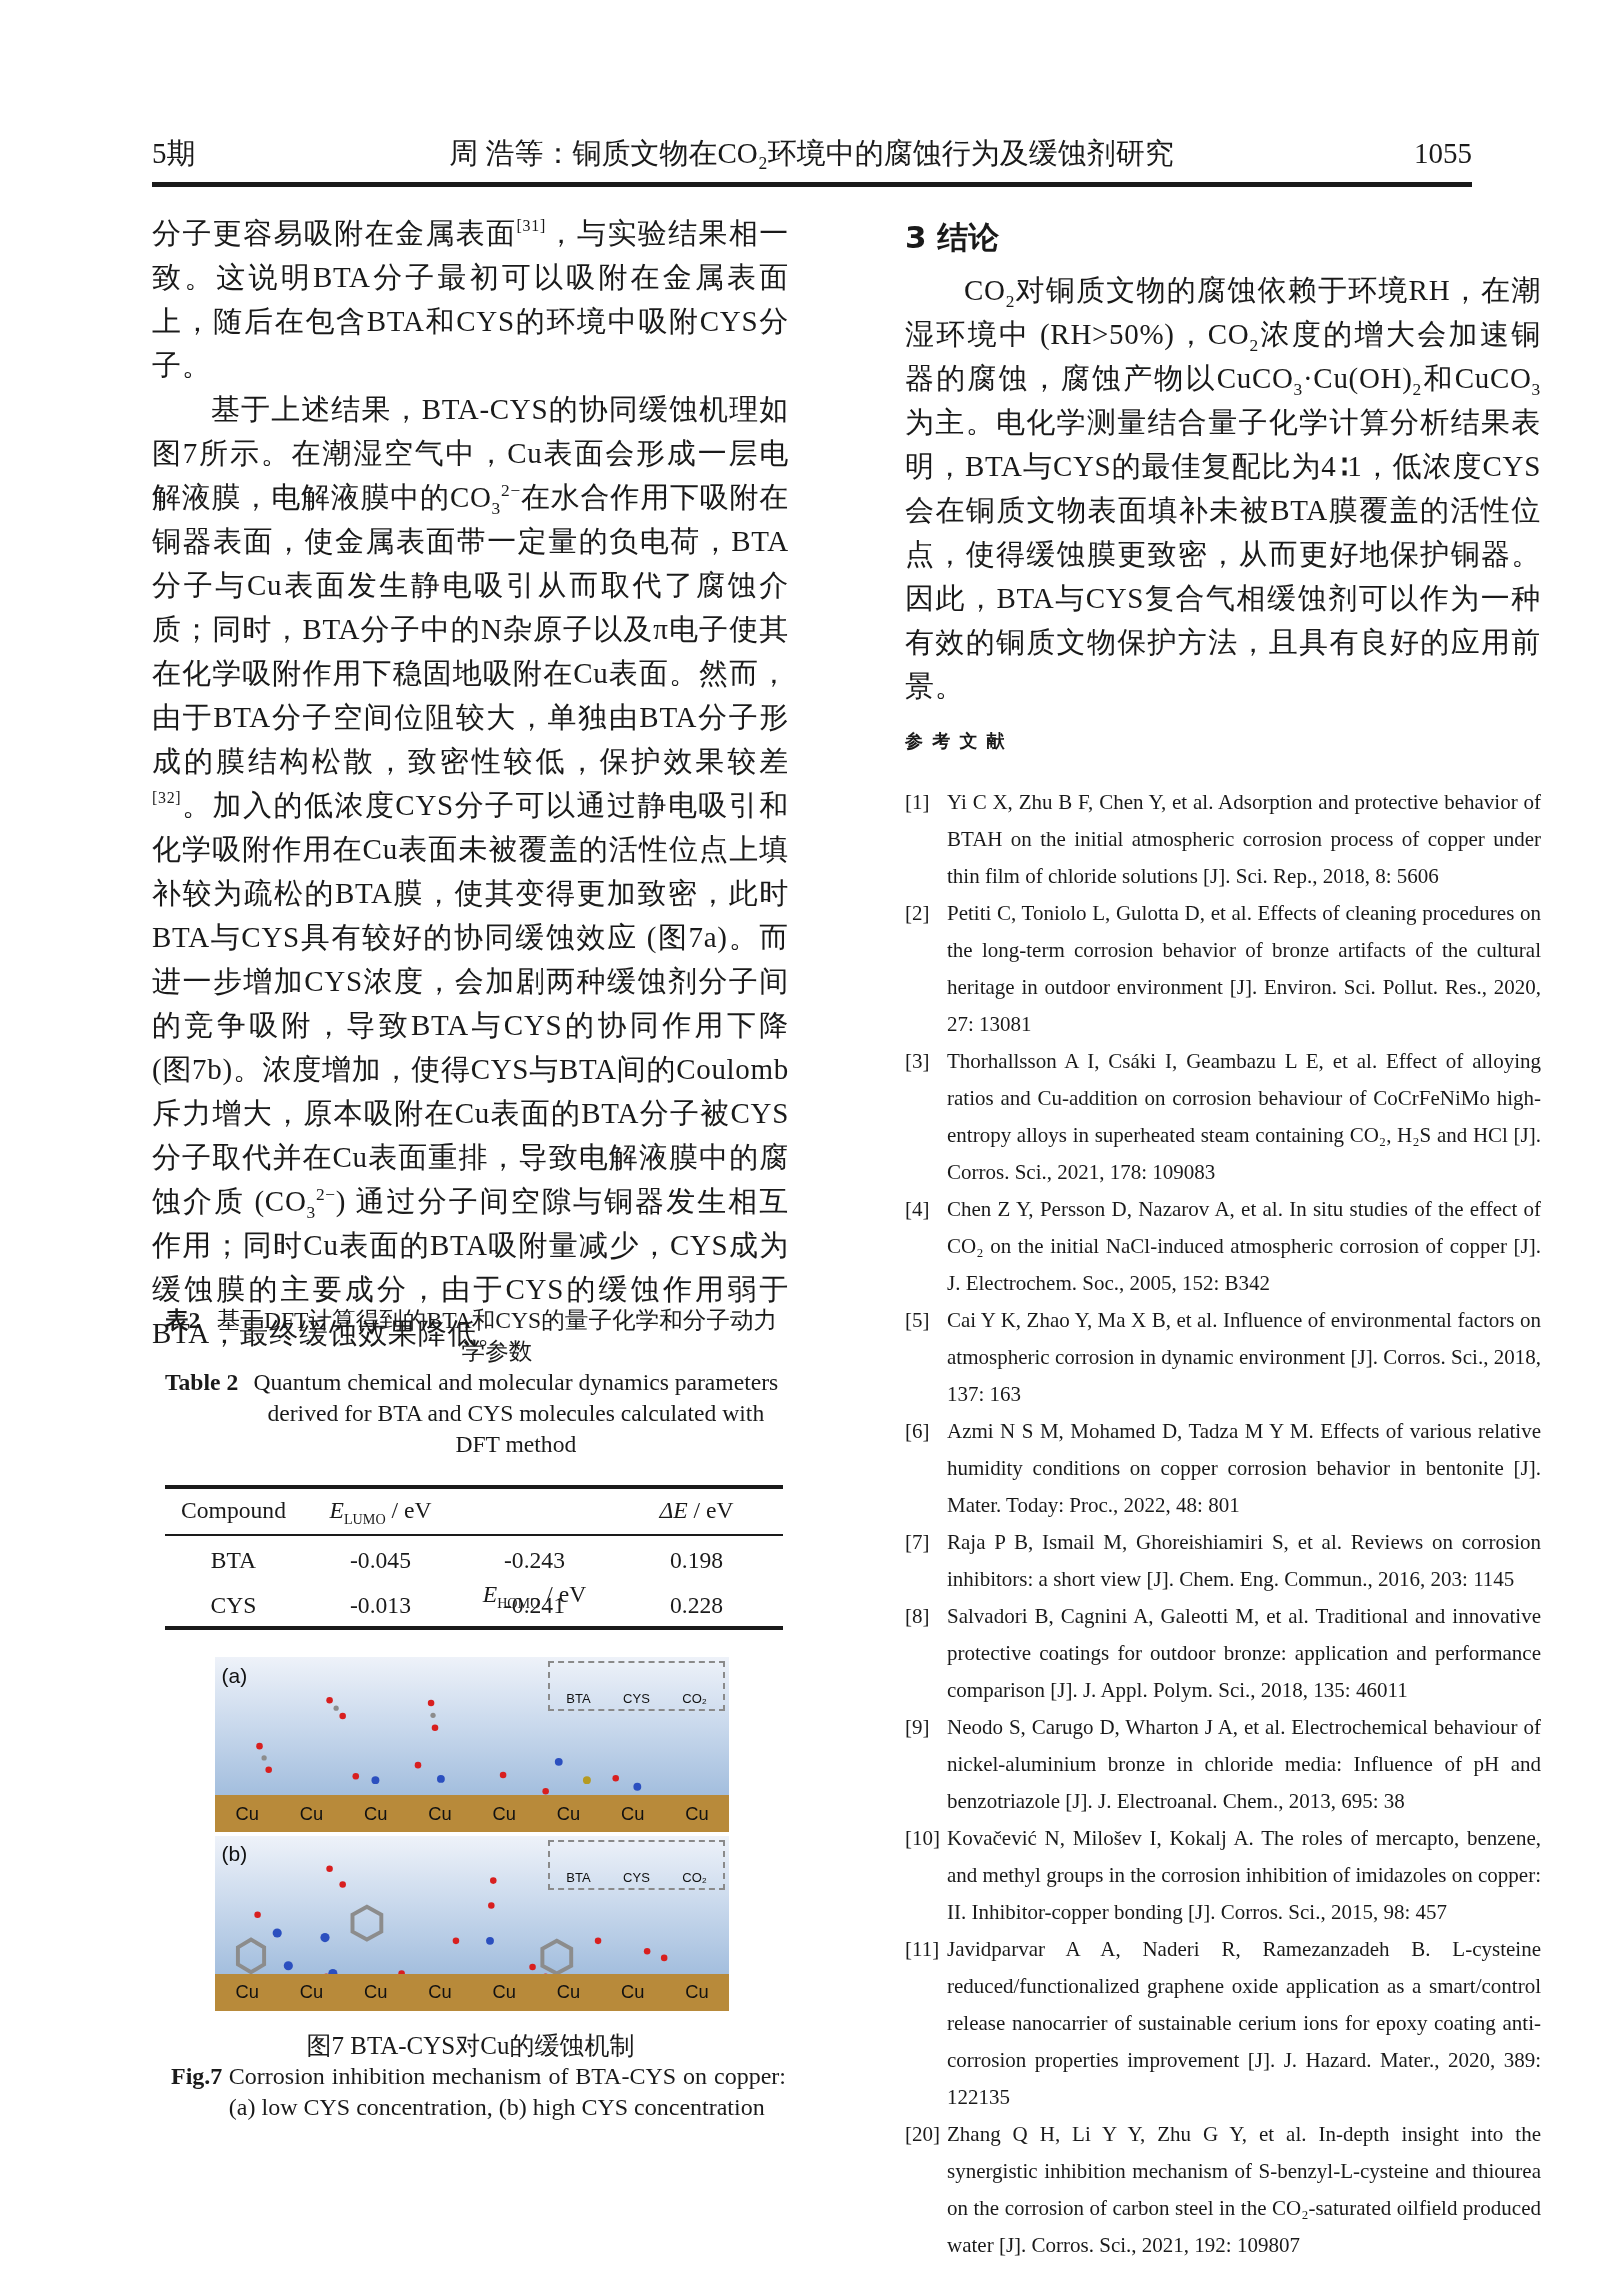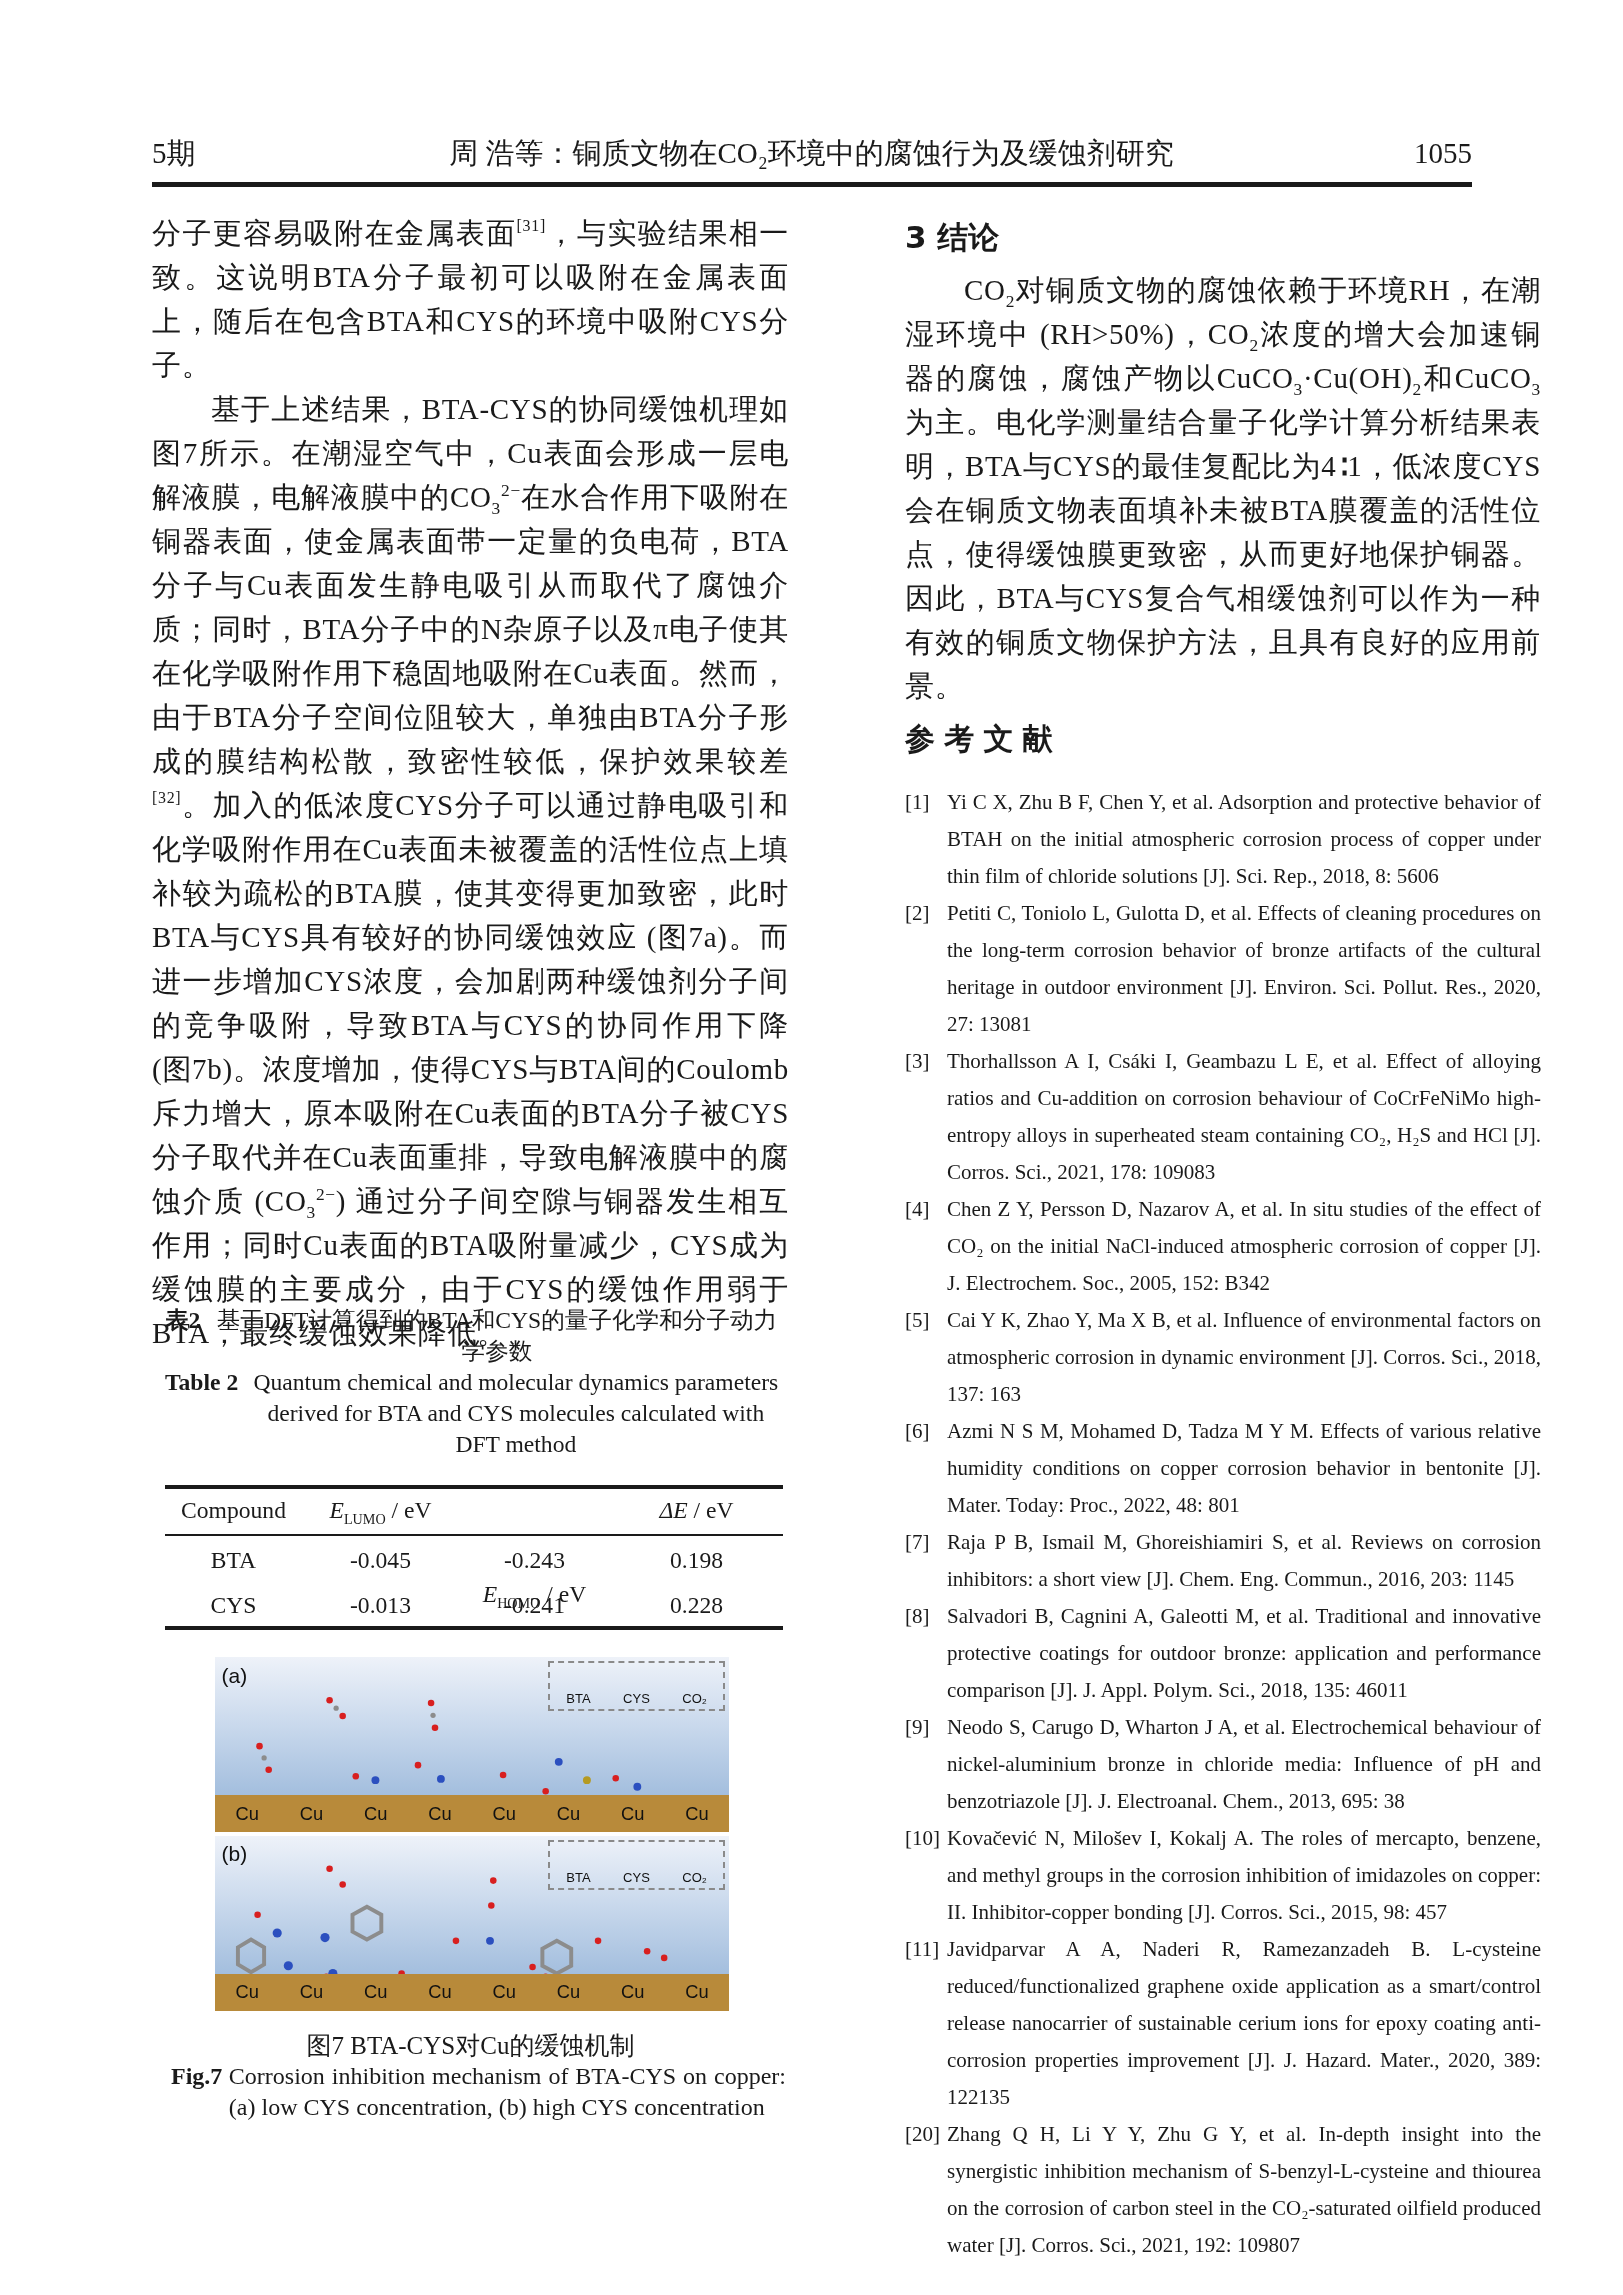--- a/index.html
+++ b/index.html
@@ -19,21 +19,21 @@
   .col { position: absolute; }
   .col-left { left: 152px; top: 211px; width: 637px; }
   .col-right { left: 885px; top: 211px; width: 636px; margin-left: 20px; }
 
   .body-p { font-size: 29px; line-height: 44px; text-align: justify; margin: 0; letter-spacing: 0.7px; }
   .indent { text-indent: 59px; }
   sub, sup { font-size: 0.6em; line-height: 0; }
   .cite { font-size: 0.55em; vertical-align: 0.75em; }
 
   .sec-title { font-family: "DejaVu Sans", "Liberation Sans", sans-serif; font-weight: bold; font-size: 31px; line-height: 52px; margin: 0 0 5.2px 0; }
-  .ref-title { font-family: Liberation Mono, monospace; font-weight: bold; font-size: 30px; letter-spacing: 9.2px; margin: 17px 0 26px 0; line-height: 33px; }
+  .ref-title { font-family: Liberation Sans, sans-serif; font-weight: bold; font-size: 18px; letter-spacing: 9.2px; margin: 17px 0 26px 0; line-height: 33px; }
 
   
   .tcap { left: 165px; top: 1305px; width: 622px; font-size: 23.6px; line-height: 31px; }
   .tcap .row { display: flex; text-align: center; }
   .tcap .lab { font-weight: bold; white-space: nowrap; margin-right: 6.5px; }
   .tcap .txt { flex: 1; }
   .tcap-en { font-size: 23.6px; line-height: 31px; text-align: justify; }
   .tbl-top { left: 165px; top: 1485px; width: 618px; height: 3.9px; background: #1a1a1a; }
   .tbl-mid { left: 165px; top: 1534px; width: 618px; height: 2px; background: #1a1a1a; }
   .tbl-bot { left: 165px; top: 1626px; width: 618px; height: 3.9px; background: #1a1a1a; }

